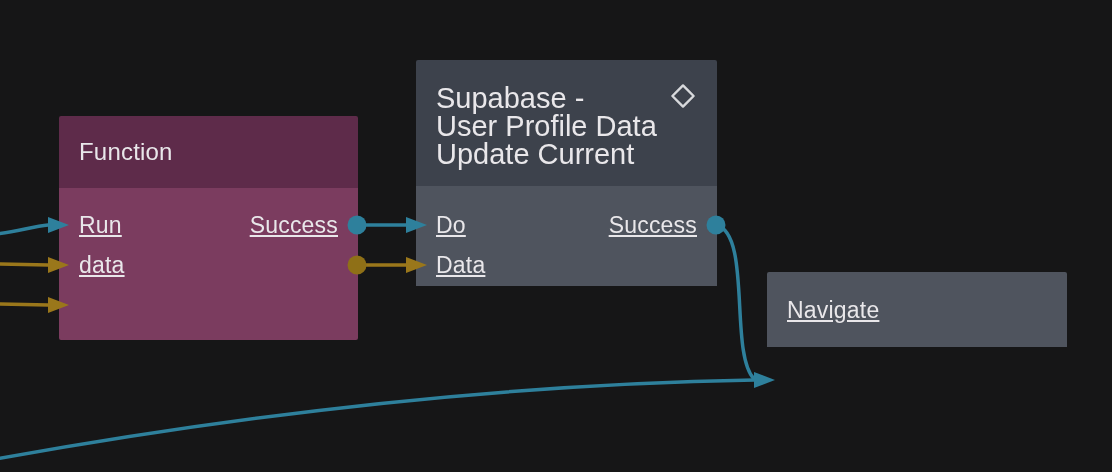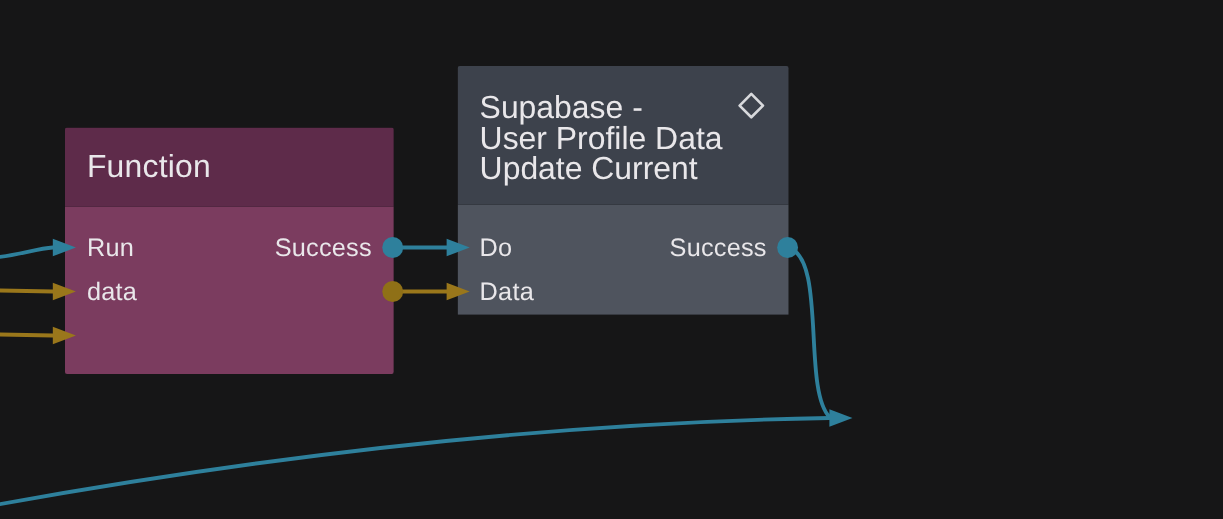--- a/index.html
+++ b/index.html
@@ -4,27 +4,27 @@
 <style>
   html,body{margin:0;padding:0;background:#161617;}
   #canvas{
     position:relative;width:1112px;height:472px;background:#161617;
     overflow:hidden;font-family:"Liberation Sans",sans-serif;
     -webkit-font-smoothing:antialiased;
   }
   .node{position:absolute;color:#e9e7ea;border-radius:2px;overflow:hidden;}
   .node-header{box-sizing:border-box;position:relative;}
   .node-body{box-sizing:border-box;overflow:hidden;}
-  .title{font-size:29px;letter-spacing:.2px;}
+  .title{font-size:24px;letter-spacing:.2px;}
   .hdr-flex{display:flex;align-items:center;padding:0 20px;}
   .port-row{
     display:flex;justify-content:space-between;align-items:center;
     height:40px;padding:0 20px;font-size:23px;letter-spacing:.2px;
   }
-  .port-label{white-space:nowrap;}
+  .port-label{white-space:nowrap;text-decoration:underline;}
   
   #node-function{left:59px;top:116px;width:299px;height:224px;}
   #node-function .node-header{height:72px;background:#5e2b4a;}
   #node-function .node-body{height:152px;background:#7b3c5f;padding-top:17px;}
   
   #node-supabase{left:416px;top:60px;width:301px;height:238px;}
   #node-supabase .node-header{height:126px;background:#3d424c;padding:24px 58px 0 20px;}
   #node-supabase .title-line{font-size:29px;line-height:28px;white-space:nowrap;}
   #node-supabase .node-body{height:100px;background:#4f545e;padding-top:19px;}
   .diamond-wrap{position:absolute;top:22px;right:20px;width:28px;height:28px;}
@@ -79,20 +79,26 @@
         <span class="port-label">Success</span>
       </div>
       <div class="port-row">
         <span class="port-label">Data</span>
         <span class="port-label"></span>
       </div>
     </div>
   </div>
 
   <div class="node" id="node-navigate">
+    <div class="node-body">
+      <div class="port-row">
+        <span class="port-label">Navigate</span>
+        <span class="port-label"></span>
+      </div>
+    </div>
   </div>
 
   <svg id="wires" viewBox="0 0 1112 472">
 
     <path class="wire exec" d="M -4 234 C 16 232, 34 226, 48 225"></path>
     <path class="wire data" d="M -4 264 L 48 265"></path>
     <path class="wire data" d="M -4 304 L 48 305"></path>
 
     <path class="wire exec" d="M 357 225 L 407 225"></path>
     <path class="wire data" d="M 357 265 L 407 265"></path>

